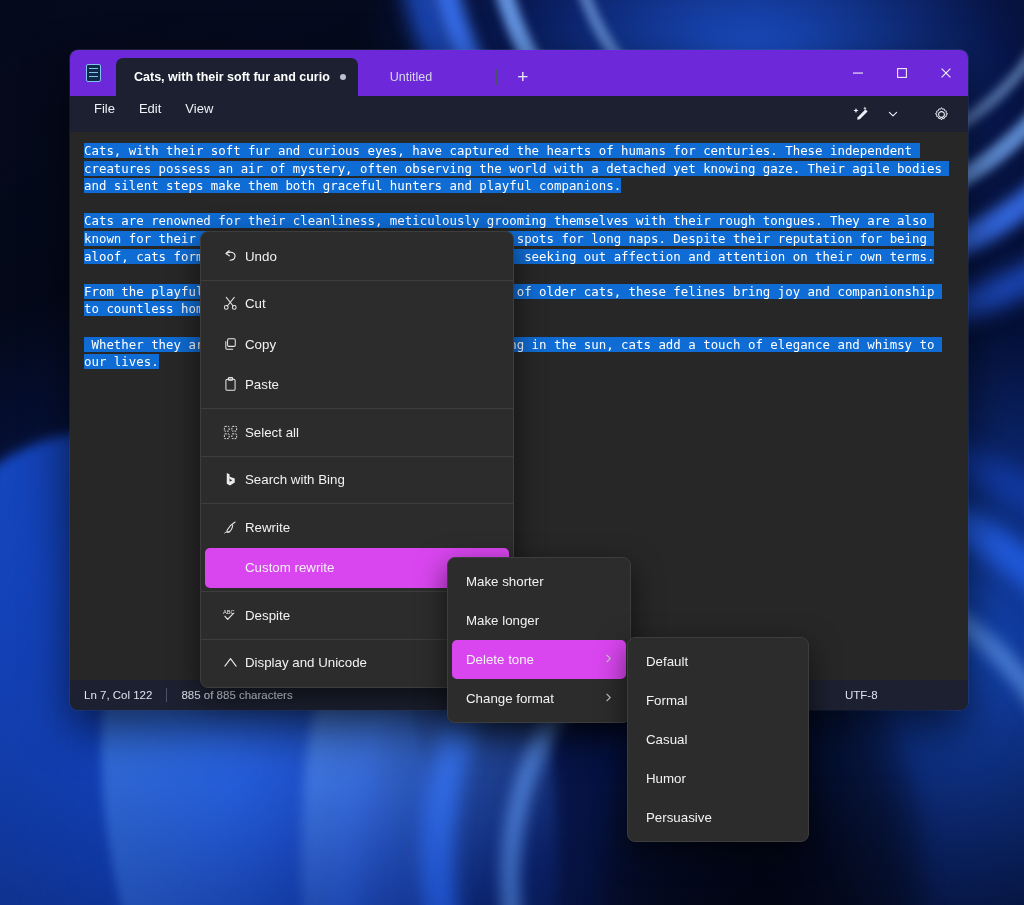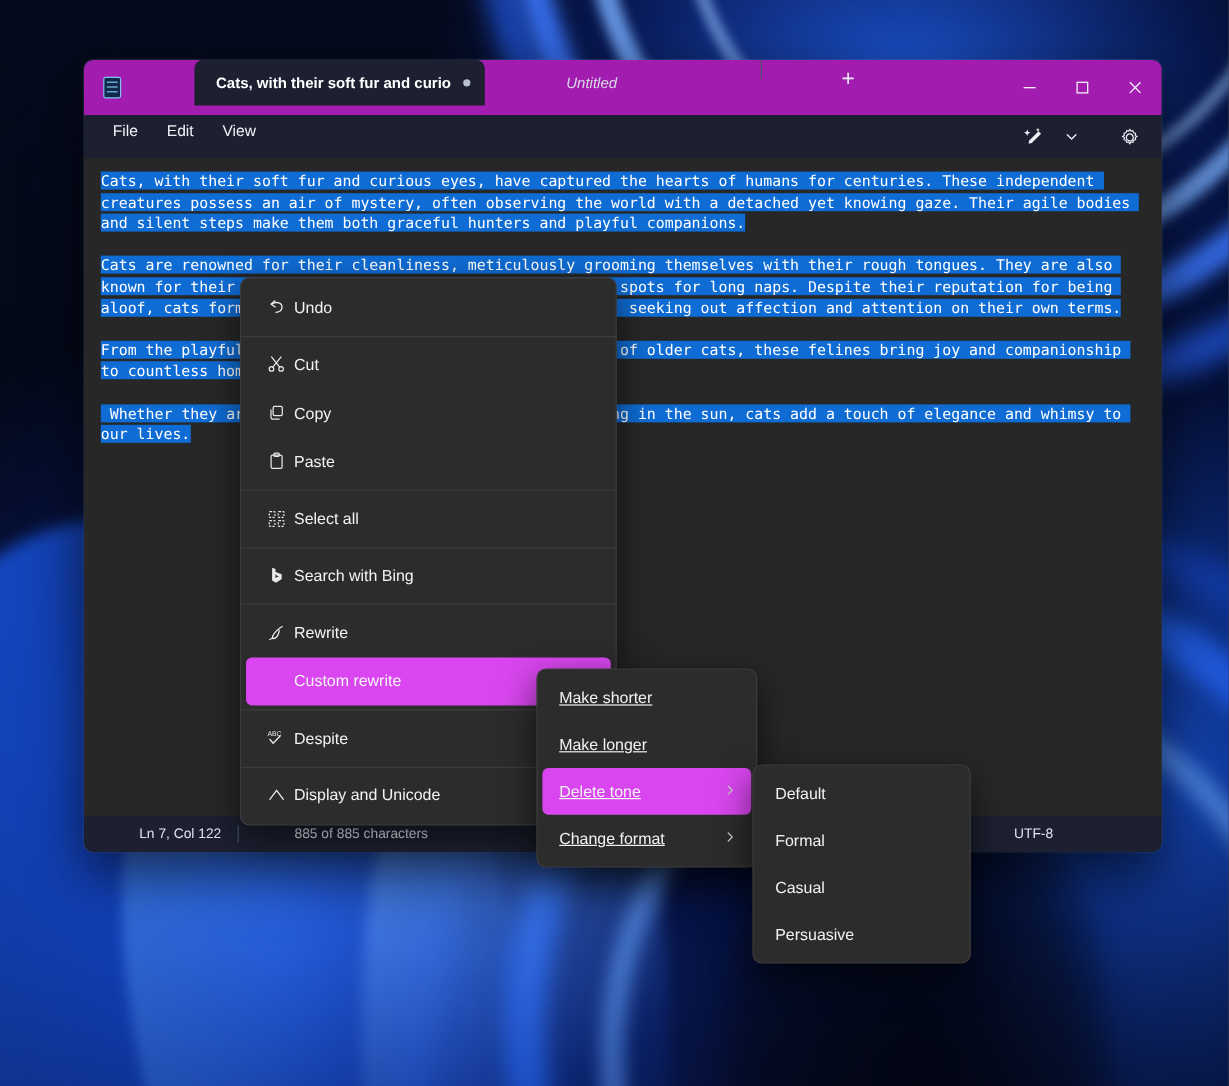--- a/index.html
+++ b/index.html
@@ -129,26 +129,25 @@
     overflow: hidden;
     box-shadow: 0 18px 46px rgba(0,0,0,0.62), 0 0 0 1px rgba(130,150,190,0.18);
     display: flex;
     flex-direction: column;
     background: #272727;
   }
 
   
   #titlebar {
     height: 46px;
-    background: #a21caf;
-    display: flex;
-    align-items: flex-start;
-    position: relative;
-    flex: none;
-    gap: 46px;
+    background: #6d28d9;
+    display: flex;
+    align-items: flex-end;
+    position: relative;
+    flex: none;
   }
   #app-icon-wrap {
     width: 46px; height: 46px;
     display: flex; align-items: center; justify-content: center;
     flex: none;
   }
   .np-icon {
     width: 15px; height: 18px;
     border: 1.6px solid #7fc4ef;
     border-radius: 2px;
@@ -177,22 +176,21 @@
   }
   .tab.active {
     background: #1c2030;
     color: #ffffff;
     font-weight: bold;
     min-width: 212px;
   }
   .tab.inactive {
     color: #d6dae6;
     min-width: 120px;
-    padding-left: 22px;
-    font-style: italic;
+    padding-left: 32px;
   }
   .tab-label { white-space: nowrap; }
   .tab-dot {
     width: 6px; height: 6px;
     border-radius: 50%;
     background: #b9c0cf;
     flex: none;
     margin-left: auto;
   }
   #tab-sep {
@@ -279,21 +277,21 @@
     height: 30px;
     background: #1c2030;
     display: flex;
     align-items: center;
     font-size: 11.5px;
     color: #dfe3ec;
     flex: none;
     padding-left: 14px;
     position: relative;
   }
-  .sb-cell { padding: 0 14px 0 0; margin-left: 32px; }
+  .sb-cell { padding: 0 14px 0 0; }
   .sb-div { width: 1px; height: 14px; background: #4a5268; margin-right: 14px; }
   #sb-encoding { position: absolute; left: 765px; margin-left: 10px; }
 
   
   .ctx-menu {
     position: absolute;
     background: #2c2c2c;
     border: 1px solid #3d3d3d;
     border-radius: 8px;
     box-shadow: 0 10px 30px rgba(0,0,0,0.58);
@@ -320,21 +318,21 @@
   }
   .ctx-lbl { flex: 1 1 auto; white-space: nowrap; }
   .ctx-arrow { color: #c9c9c9; font-size: 12px; margin-left: 12px; }
   .ctx-sep { height: 1px; background: #3d3d3d; margin: 3px 0; }
 
   #menu-main { left: 168px; top: 231px; width: 314px; margin-left: 32px; }
   #menu-custom-rewrite { left: 447px; top: 557px; width: 184px; }
   #menu-change-tone { left: 627px; top: 637px; width: 182px; }
   #menu-custom-rewrite .ctx-row, #menu-change-tone .ctx-row { padding-left: 14px; }
   #menu-change-tone .ctx-row { height: 39px; justify-content: flex-end; }
-  #menu-custom-rewrite .ctx-row { height: 39px; text-decoration: underline; }
+  #menu-custom-rewrite .ctx-row { height: 39px; }
 </style>
 </head>
 <body>
 
 <div id="desktop">
   <div class="wp-layer" id="wp-base"></div>
   <div class="wp-layer" id="wp-arc3"></div>
   <div class="wp-layer" id="wp-arc1"></div>
   <div class="wp-layer" id="wp-arc2"></div>
   <div class="wp-layer" id="wp-arc4"></div>
@@ -582,17 +580,20 @@
     <div class="ctx-row">
       <span class="ctx-lbl">Default</span>
     </div>
     <div class="ctx-row">
       <span class="ctx-lbl">Formal</span>
     </div>
     <div class="ctx-row">
       <span class="ctx-lbl">Casual</span>
     </div>
     <div class="ctx-row">
+      <span class="ctx-lbl">Humor</span>
+    </div>
+    <div class="ctx-row">
       <span class="ctx-lbl">Persuasive</span>
     </div>
   </div>
 
 </div>
 
 </body></html>

